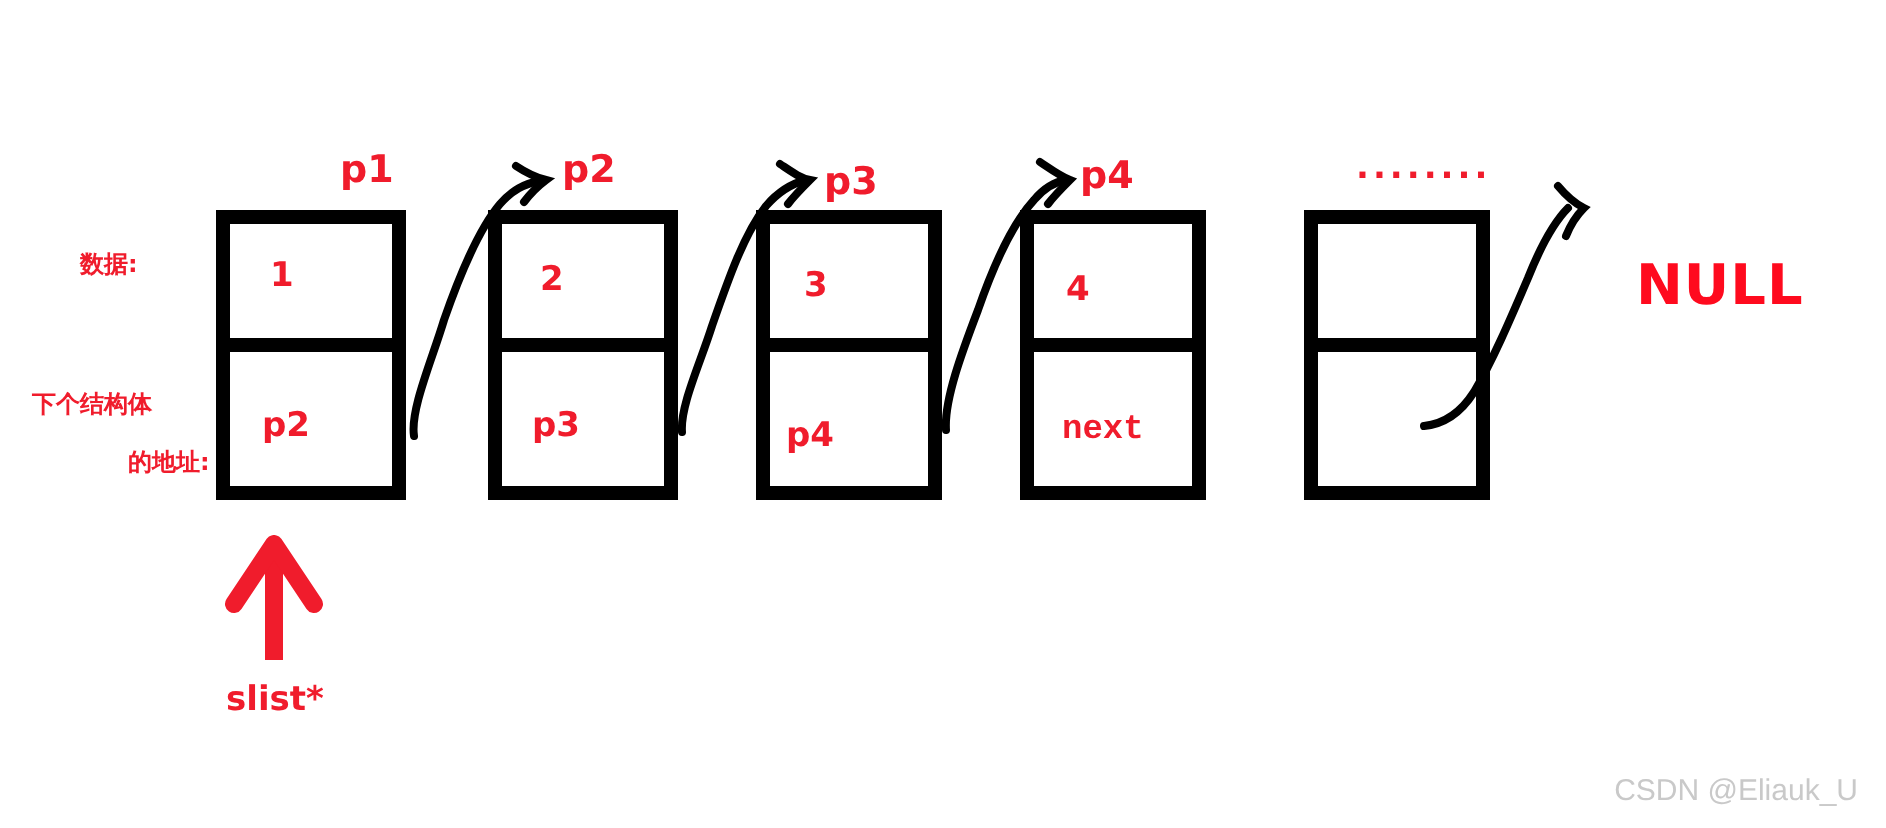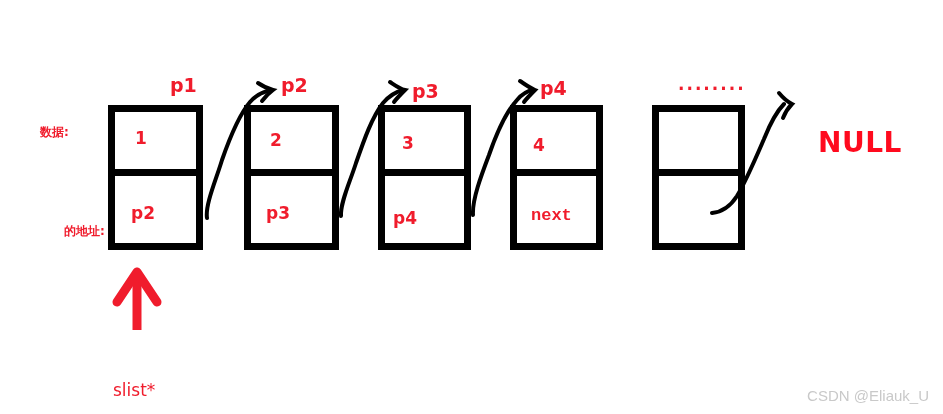--- a/index.html
+++ b/index.html
@@ -66,24 +66,23 @@
     position: absolute;
     color: #F01C2C;
     font-weight: bold;
     font-size: 17px;
     letter-spacing: 2px;
     white-space: nowrap;
   }
   .slist-label {
     position: absolute;
     color: #F01C2C;
-    font-weight: normal;
+    font-weight: bold;
     font-size: 17px;
     white-space: nowrap;
-    margin-top: 40px;
   }
   .watermark {
     position: absolute;
     right: 14px;
     bottom: 10px;
     color: #c9c9c9;
     font-size: 15px;
     font-family: "Liberation Sans", sans-serif;
     white-space: nowrap;
   }
@@ -96,20 +95,21 @@
     pointer-events: none;
   }
 </style>
 </head>
 <body>
 
 <div id="canvas">
 
   <div class="side-label" style="left:40px; top:117px;">数据:</div>
 
+  <div class="side-label" style="left:16px; top:187px;">下个结构体</div>
   <div class="side-label" style="left:16px; top:216px;padding-left:48px;">的地址:</div>
 
   <div class="ptr-label" style="left:138px; top:74px;margin-left:32px;">p1</div>
   <div class="node-box" style="left:108px; top:105px; width:95px; height:145px;"></div>
   <div class="node-divider" style="left:108px; top:169px; width:95px;"></div>
   <div class="cell-text" style="left:135px; top:128px;">1</div>
   <div class="cell-text" style="left:131px; top:203px;">p2</div>
 
   <div class="ptr-label" style="left:281px; top:74px;">p2</div>
   <div class="node-box" style="left:244px; top:105px; width:95px; height:145px;"></div>

